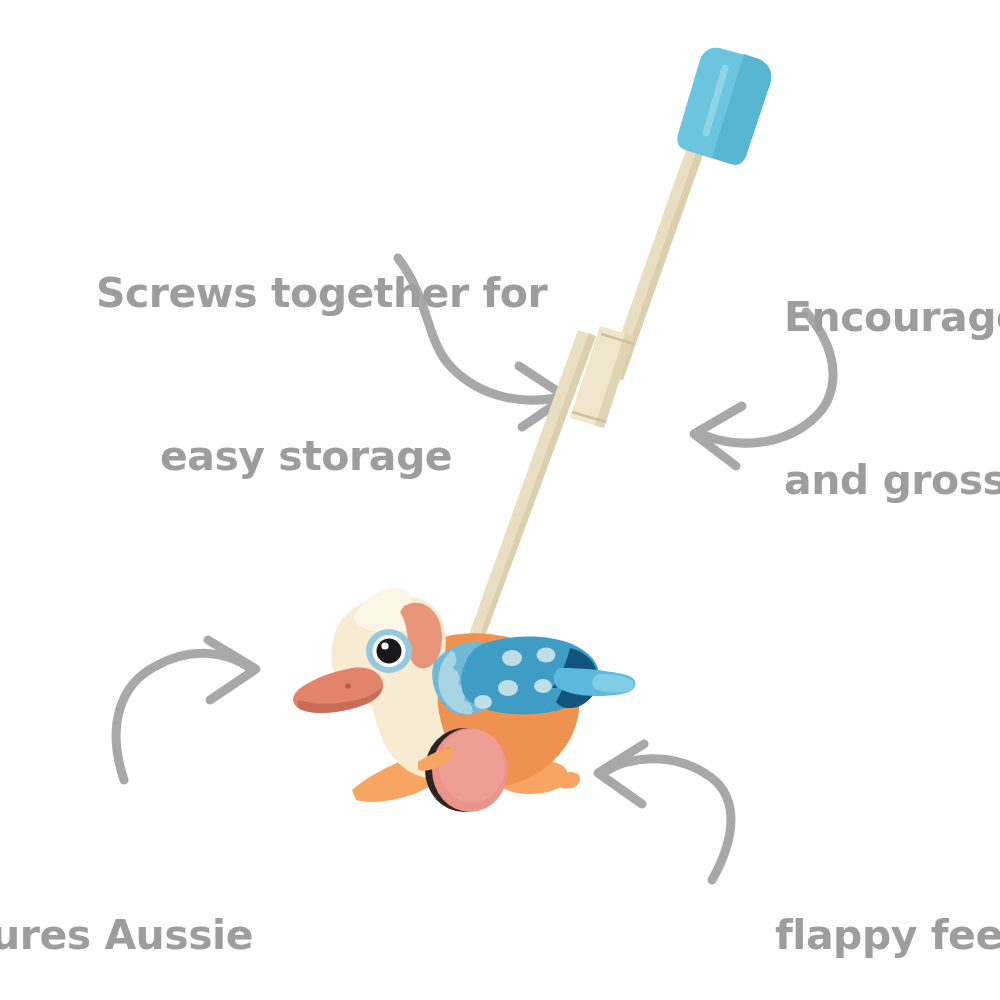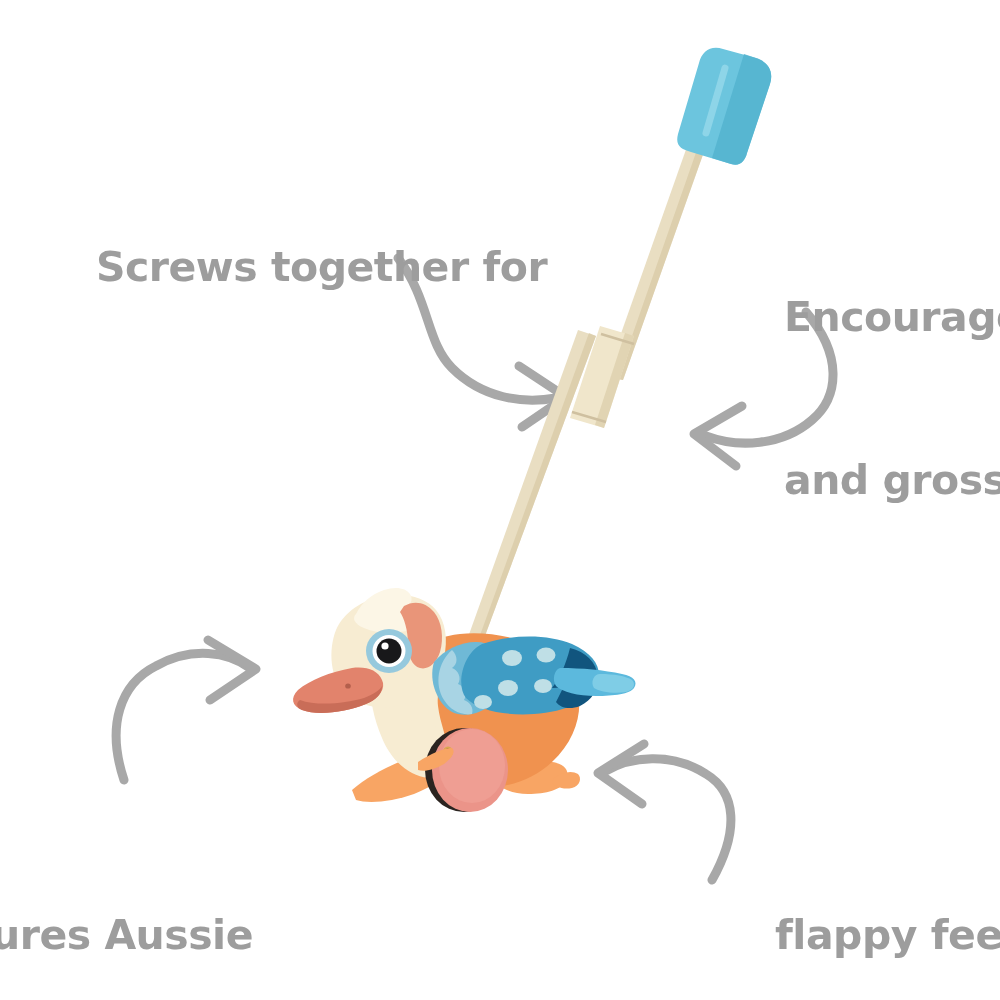--- a/index.html
+++ b/index.html
@@ -35,21 +35,21 @@
     font-size: 41px;
     line-height: 1.32;
     letter-spacing: -0.5px;
     white-space: pre;
     user-select: none;
   }
   .callout .ln { display: block; }
 
   #callout-screws {
     left: 96px;
-    top: 132px;
+    top: 158px;
     text-align: center;
     width: 420px;
   }
   #callout-encourages {
     left: 784px;
     top: 182px;
     text-align: left;
     width: 520px;
   }
   #callout-design {
@@ -209,20 +209,21 @@
         <ellipse cx="448" cy="751" rx="2.4" ry="2.8" fill="#8a6a2c"></ellipse>
       </g>
 
       <path d="M 418 762 C 430 754 444 748 452 748 C 456 752 452 758 444 764
                C 434 770 424 772 418 770 Z" fill="#f8a564"></path>
     </g>
   </svg>
 
   <div class="callout" id="callout-screws">
     <span class="ln">Screws together for</span>
+    <span class="ln">easy storage</span>
   </div>
 
   <div class="callout" id="callout-encourages">
     <span class="ln">Encourage</span>
     <span class="ln">and gross m</span>
   </div>
 
   <div class="callout" id="callout-design">
     <span class="ln">ures Aussie</span>
     

